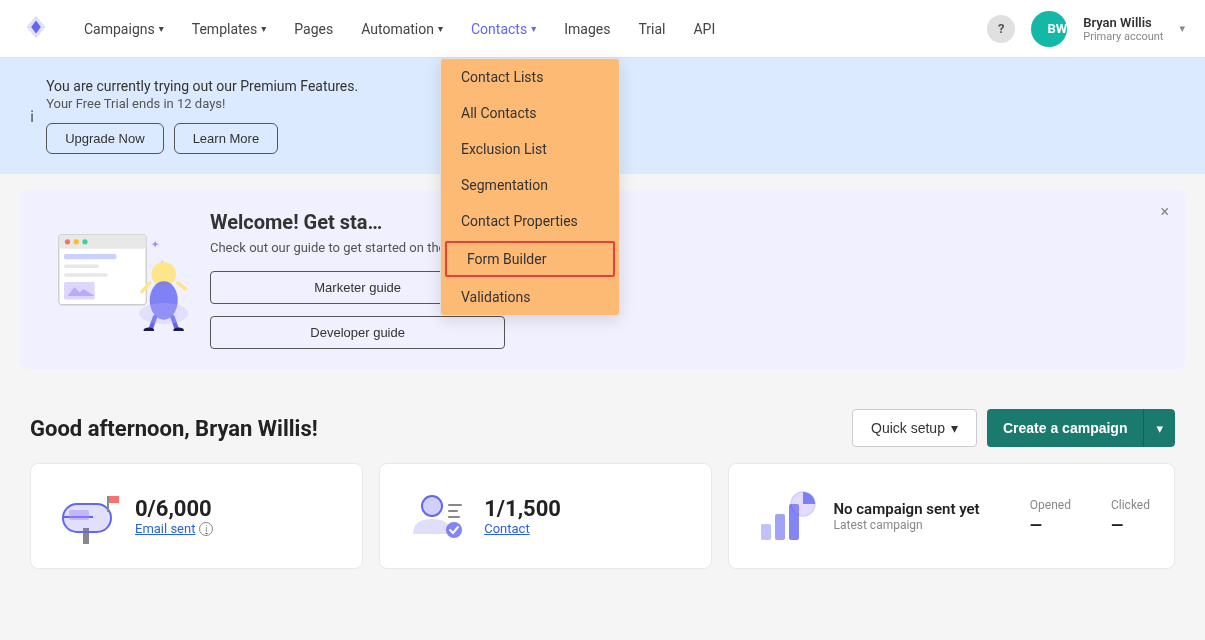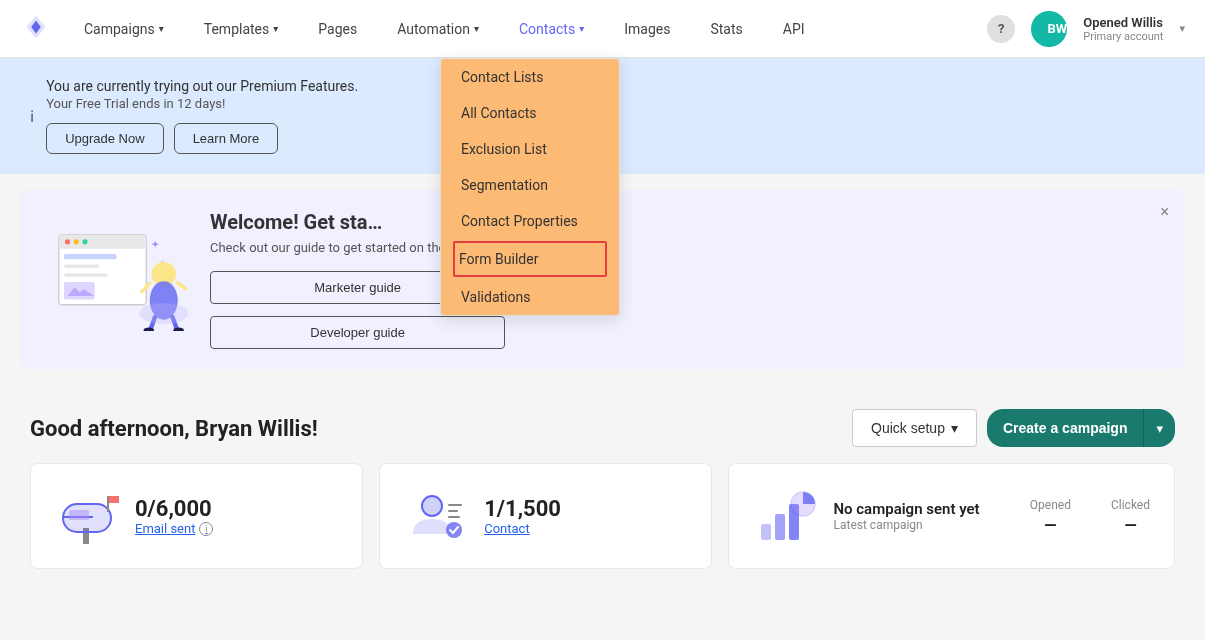--- a/index.html
+++ b/index.html
@@ -16,21 +16,21 @@
       position: relative;
       z-index: 100;
     }
     .nav-logo {
       margin-right: 20px;
     }
     .nav-logo svg { width: 32px; height: 32px; }
     .nav-items {
       display: flex;
       align-items: flex-end;
-      gap: 16px;
+      gap: 4px;
       flex: 1;
     }
     .nav-item {
       display: flex;
       align-items: center;
       gap: 4px;
       padding: 8px 12px;
       cursor: pointer;
       border-radius: 4px;
       color: #444;
@@ -80,23 +80,23 @@
     }
     .dropdown-item {
       padding: 10px 20px;
       cursor: pointer;
       font-size: 14px;
       color: #333;
       display: block;
     }
     .dropdown-item.highlighted {
       border: 2px solid #e53e3e;
-      margin: 2px 12px;
+      margin: 2px 4px;
       border-radius: 2px;
-      padding: 8px 4px;
+      padding: 8px 20px;
     }
 
     
     .main-content {
       padding: 0;
     }
 
     
     .banner {
       background: #dbeafe;
@@ -170,21 +170,21 @@
       border: 1px solid #ccc;
       background: #fff;
       border-radius: 4px;
       cursor: pointer;
       font-size: 14px;
       color: #333;
       display: flex; align-items: center; gap: 6px;
     }
     .btn-create-campaign-main { padding: 10px 16px; background: #1a7a6e; color: #fff; border: none; font-size: 14px; font-weight: 600; cursor: pointer; border-right: 1px solid #156057; }
     .btn-create-campaign-caret { padding: 10px 12px; background: #1a7a6e; color: #fff; border: none; font-size: 13px; cursor: pointer; border-radius: 0 4px 4px 0; }
-    .btn-create-wrapper { display: flex; border-radius: 16px; overflow: hidden; }
+    .btn-create-wrapper { display: flex; border-radius: 4px; overflow: hidden; }
 
     
     .stats-row {
       display: flex;
       gap: 16px;
       padding: 0 30px 24px;
     }
     .stat-card {
       background: #fff;
       border-radius: 8px;
@@ -197,21 +197,21 @@
     }
     .stat-icon { width: 64px; height: 64px; flex-shrink: 0; }
     .stat-info { }
     .stat-number { font-size: 22px; font-weight: 700; color: #222; }
     .stat-label { font-size: 13px; color: #2563eb; text-decoration: underline; cursor: pointer; display: flex; align-items: center; gap: 4px; }
 
     .stat-card-wide { flex: 1.4; }
     .stat-campaign-info { flex: 1; }
     .stat-campaign-name { font-size: 15px; font-weight: 600; color: #222; }
     .stat-campaign-sub { font-size: 12px; color: #888; }
-    .stat-campaign-metrics { display: flex; gap: 40px; margin-left: auto; text-align: center; }
+    .stat-campaign-metrics { display: flex; gap: 40px; margin-left: auto; }
     .stat-metric-label { font-size: 12px; color: #888; margin-bottom: 4px; }
     .stat-metric-value { font-size: 16px; font-weight: 700; color: #222; }
 
     
     .info-circle {
       display: inline-flex; align-items: center; justify-content: center;
       width: 14px; height: 14px;
       border-radius: 50%;
       border: 1px solid #888;
       font-size: 9px;
@@ -246,35 +246,35 @@
       <span class="caret">▾</span>
     </div>
     <div class="nav-item active">
       <span>Contacts</span>
       <span class="caret">▾</span>
     </div>
     <div class="nav-item">
       <span>Images</span>
     </div>
     <div class="nav-item">
-      <span>Stats</span>
+      <span>Trial</span>
     </div>
     <div class="nav-item">
       <span>API</span>
     </div>
   </div>
   <div class="nav-right">
     <div class="nav-help">
       <span>?</span>
     </div>
     <div class="nav-avatar">
       <span>BW</span>
     </div>
     <div class="nav-user-info">
-      <span class="nav-user-name">Opened Willis</span>
+      <span class="nav-user-name">Bryan Willis</span>
       <span class="nav-user-sub">Primary account</span>
     </div>
     <span class="nav-user-caret">▾</span>
   </div>
 </nav>
 
 <div class="dropdown-menu">
   <a class="dropdown-item">Contact Lists</a>
   <a class="dropdown-item">All Contacts</a>
   <a class="dropdown-item">Exclusion List</a>

